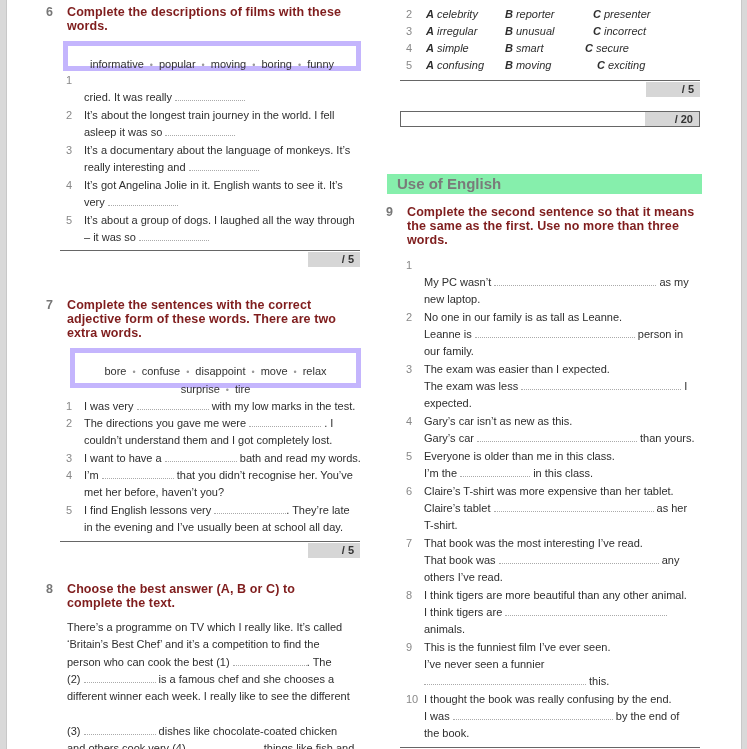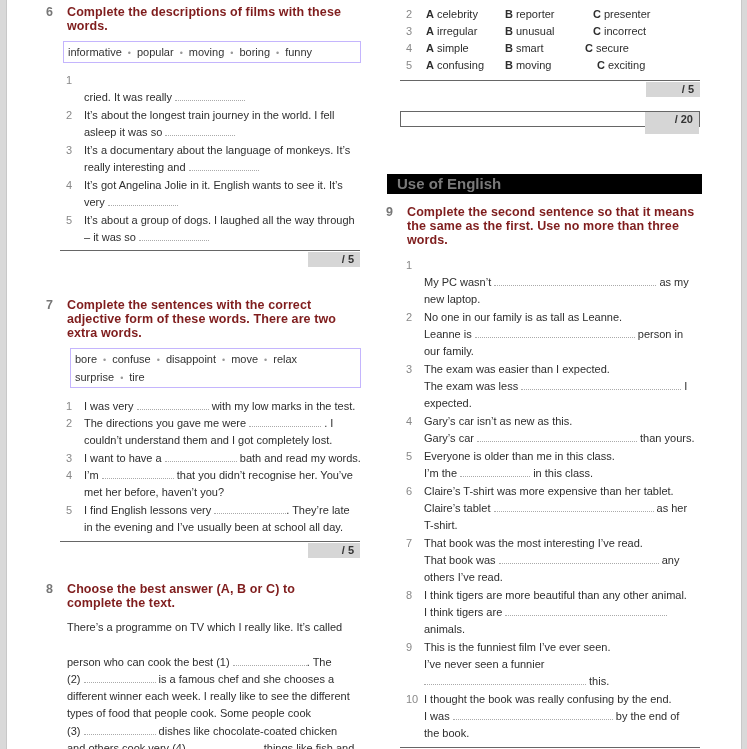--- a/index.html
+++ b/index.html
@@ -10,38 +10,38 @@
   .edge-left { position:absolute; left:0; top:0; width:6px; height:749px; background:#d9d9d9; border-right:1px solid #c8c8c8; }
   .edge-right { position:absolute; right:0; top:0; width:5px; height:749px; background:#d9d9d9; border-left:1px solid #c8c8c8; }
   .col { position:absolute; top:0; }
   .col-left { left:46px; width:316px; }
   .col-right { left:386px; width:316px; }
 
   .ex-head { position:absolute; display:flex; font-weight:bold; font-size:12.5px; line-height:14px; letter-spacing:0.1px; }
   .ex-num { width:21px; color:#777; font-weight:bold; flex:none; }
   .ex-title { color:#7f1d1d; }
 
-  .wordbox { position:absolute; border:1px solid #c4b5fd; box-sizing:border-box; text-align:left; font-size:11px; line-height:17px; color:#333; padding:2px 4px; }
+  .wordbox { position:absolute; border:5px solid #c4b5fd; box-sizing:border-box; text-align:center; font-size:11px; line-height:17px; color:#333; padding:10px 4px; }
   .wordbox .dot { color:#999; margin:0 6px; font-size:9px; }
 
   .item { position:absolute; display:flex; font-size:11px; line-height:17.2px; color:#2e2e2e; }
   .item .n { width:18px; flex:none; color:#888; }
   .item .t { flex:1; }
   .gap { display:inline-block; border-bottom:1px dotted #aaa; height:10px; vertical-align:baseline; }
 
   .rule { position:absolute; height:0; border-top:1.5px solid #666; }
   .score { position:absolute; background:#d6d6d6; font-weight:bold; font-size:11px; text-align:right; padding-right:6px; box-sizing:border-box; line-height:15px; height:15px; color:#333; }
   .totalbox { position:absolute; border:1px solid #666; box-sizing:border-box; height:16px; }
-  .totalbox .score { top:0; right:0; height:22px; line-height:14px; }
-
-  .section-bar { position:absolute; background:#000000; height:20px; font-weight:bold; font-size:15px; color:#7a7a7a; line-height:20px; padding-left:10px; box-sizing:border-box; }
+  .totalbox .score { top:0; right:0; height:14px; line-height:14px; }
+
+  .section-bar { position:absolute; background:#86efac; height:20px; font-weight:bold; font-size:15px; color:#7a7a7a; line-height:20px; padding-left:10px; box-sizing:border-box; }
 
   .mc-row { position:absolute; font-size:11px; line-height:17px; display:flex; color:#2e2e2e; }
   .mc-row .n { width:20px; color:#888; }
-  .mc-row .opt { display:inline-block; }
+  .mc-row .opt { display:inline-block;font-style:italic; }
   .mc-row b { margin-right:3px; }
 
   .para { position:absolute; font-size:11px; line-height:17.3px; color:#2e2e2e; }
 </style>
 </head>
 <body>
 
 <div class="edge-left"></div>
 <div class="edge-right"></div>
 
@@ -111,25 +111,25 @@
 
   <div class="rule" style="left:14px;top:541px;width:300px;"></div>
   <div class="score" style="left:262px;top:543px;width:52px;">/ 5</div>
 
   <div class="ex-head" style="left:0;top:582px;width:300px;">
     <span class="ex-num">8</span>
     <span class="ex-title">Choose the best answer (A, B or C) to complete the text.</span>
   </div>
   <div class="para" style="left:21px;top:619px;width:300px;">
     <span>There’s a programme on TV which I really like. It’s called</span><br>
-    <br>
+    <span>‘Britain’s Best Chef’ and it’s a competition to find the</span><br>
     <span>person who can cook the best (1)</span> <span class="gap" style="width:74px"></span><span>. The</span><br>
     <span>(2)</span> <span class="gap" style="width:72px"></span> <span>is a famous chef and she chooses a</span><br>
     <span>different winner each week. I really like to see the different</span><br>
-    <span>types of food that people cook. Some people cook</span><br>
+    <br>
     <span>(3)</span> <span class="gap" style="width:72px"></span> <span>dishes like chocolate-coated chicken</span><br>
     <span>and others cook very (4)</span> <span class="gap" style="width:72px"></span> <span>things like fish and</span>
   </div>
 </div>
 
 <div class="col col-right">
   <div class="mc-row" style="left:20px;top:6px;">
     <span class="n">2</span>
     <span class="opt" style="width:79px"><b>A</b><span>celebrity</span></span>
     <span class="opt" style="width:88px"><b>B</b><span>reporter</span></span>

